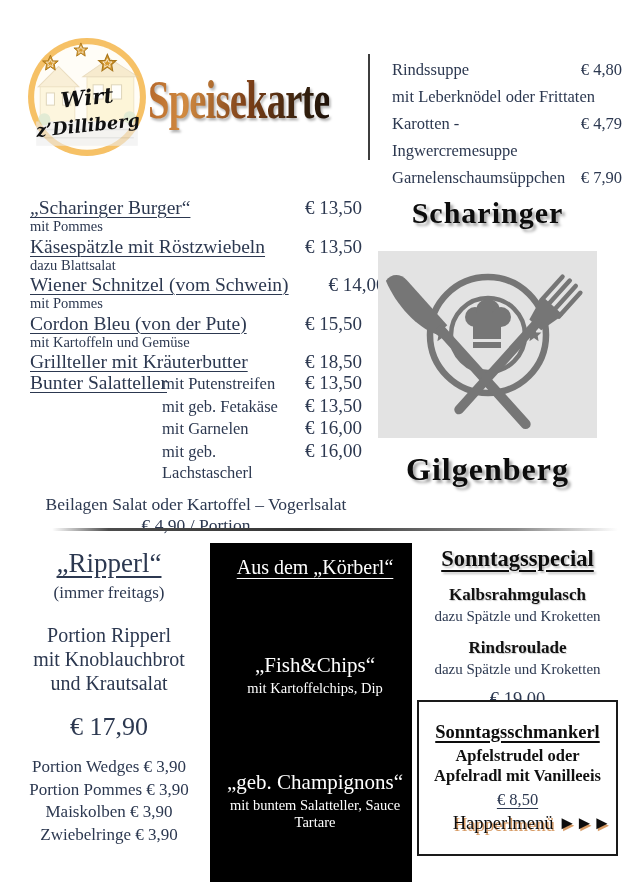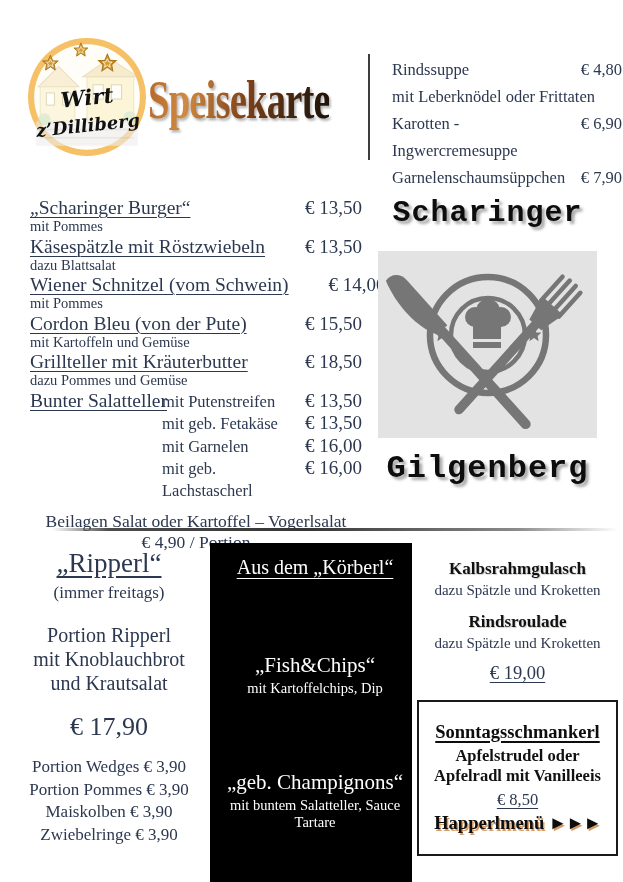--- a/index.html
+++ b/index.html
@@ -32,21 +32,20 @@
   .salad-name{width:132px;font-size:19.5px;text-decoration:underline;text-decoration-thickness:1.4px;text-underline-offset:3px;white-space:nowrap;}
   .salad-indent{width:132px;}
   .salad-label{flex:1;font-size:16.5px;text-align:left;}
   .salad-price{font-size:19px;white-space:nowrap;}
   .beilagen{margin-top:10px;text-align:center;font-size:17.5px;line-height:21px;}
   
   .brand-panel{position:absolute;left:378px;top:196px;width:219px;text-align:center;}
   .brand-top,.brand-bottom{
     font-weight:bold;color:#0d0d0d;letter-spacing:1px;
     text-shadow:3px 3px 3px rgba(0,0,0,0.35);
-    font-family:Liberation Mono, monospace;
   }
   .brand-top{font-size:30px;line-height:34px;}
   .brand-bottom{font-size:32px;line-height:36px;margin-top:13px;}
   .plate-svg{display:block;margin:21px auto 0 auto;}
   
   .h-divider{
     position:absolute;left:52px;top:528px;width:566px;height:3px;border-radius:2px;
     background:linear-gradient(90deg,rgba(110,110,110,0) 0%,#4c4c4c 10%,#353535 45%,#8a8a8a 82%,rgba(160,160,160,0) 100%);
   }
   
@@ -78,21 +77,21 @@
   .so-price{font-size:18.5px;margin-top:11px;text-decoration:underline;text-underline-offset:3px;}
   
   .schmankerl{
     position:absolute;left:417px;top:700px;width:201px;height:156px;border:2px solid #1a1a1a;
     box-sizing:border-box;text-align:center;background:#fff;
     display:flex;flex-direction:column;justify-content:space-evenly;padding:16px 6px;
   }
   .sc-title{font-size:18.5px;font-weight:bold;color:#0d0d0d;text-decoration:underline;text-decoration-thickness:1.5px;text-underline-offset:3px;}
   .sc-item{font-size:16.5px;font-weight:bold;color:#111;line-height:20px;}
   .sc-price{font-size:16.5px;text-decoration:underline;text-underline-offset:3px;}
-  .sc-footer{font-size:18.5px;font-weight:bold;color:#0d0d0d;text-shadow:1.5px 1.5px 0 rgba(208,138,74,0.85);}
+  .sc-footer{font-size:18.5px;font-weight:normal;color:#0d0d0d;text-shadow:1.5px 1.5px 0 rgba(208,138,74,0.85);text-align:right;}
   .sc-arrows{letter-spacing:-1px;}
 </style>
 </head>
 <body>
 
 <div class="page">
 
   <svg class="logo-svg" width="122" height="122" viewBox="0 0 120 120">
     <circle cx="60" cy="60" r="58" fill="#f6c166"></circle>
     <circle cx="60" cy="60" r="52" fill="#fffdf7"></circle>
@@ -138,21 +137,21 @@
   <div class="soup-list">
     <div class="soup-row">
       <span class="soup-name">Rindssuppe</span>
       <span class="soup-price">€ 4,80</span>
     </div>
     <div class="soup-row">
       <span class="soup-name">mit Leberknödel oder Frittaten</span>
     </div>
     <div class="soup-row">
       <span class="soup-name">Karotten - Ingwercremesuppe</span>
-      <span class="soup-price">€ 6,90</span>
+      <span class="soup-price">€ 4,79</span>
     </div>
     <div class="soup-row">
       <span class="soup-name">Garnelenschaumsüppchen</span>
       <span class="soup-price">€ 7,90</span>
     </div>
   </div>
 
   <section class="main-menu">
 
     <div class="mi-row">
@@ -176,21 +175,20 @@
     <div class="mi-row">
       <span class="mi-name">Cordon Bleu (von der Pute)</span>
       <span class="mi-price">€ 15,50</span>
     </div>
     <div class="mi-sub">mit Kartoffeln und Gemüse</div>
 
     <div class="mi-row">
       <span class="mi-name">Grillteller mit Kräuterbutter</span>
       <span class="mi-price">€ 18,50</span>
     </div>
-    <div class="mi-sub">dazu Pommes und Gemüse</div>
 
     <div class="salad-row">
       <span class="salad-name">Bunter Salatteller</span>
       <span class="salad-label">mit Putenstreifen</span>
       <span class="salad-price">€ 13,50</span>
     </div>
     <div class="salad-row">
       <span class="salad-indent"></span>
       <span class="salad-label">mit geb. Fetakäse</span>
       <span class="salad-price">€ 13,50</span>
@@ -272,20 +270,21 @@
       <div class="kb-sub">mit Kartoffelchips, Dip</div>
     </div>
     <div>
       <div class="kb-name">„geb. Champignons“</div>
       <div class="kb-sub">mit buntem Salatteller, Sauce Tartare</div>
     </div>
     <div class="kb-price">je € 15,00</div>
   </section>
 
   <section class="sonntag">
+    <div class="so-title">Sonntagsspecial</div>
     <div class="so-name">Kalbsrahmgulasch</div>
     <div class="so-sub">dazu Spätzle und Kroketten</div>
     <div class="so-name">Rindsroulade</div>
     <div class="so-sub">dazu Spätzle und Kroketten</div>
     <div class="so-price">€ 19,00</div>
   </section>
 
   <section class="schmankerl">
     <div class="sc-title">Sonntagsschmankerl</div>
     <div class="sc-item">

